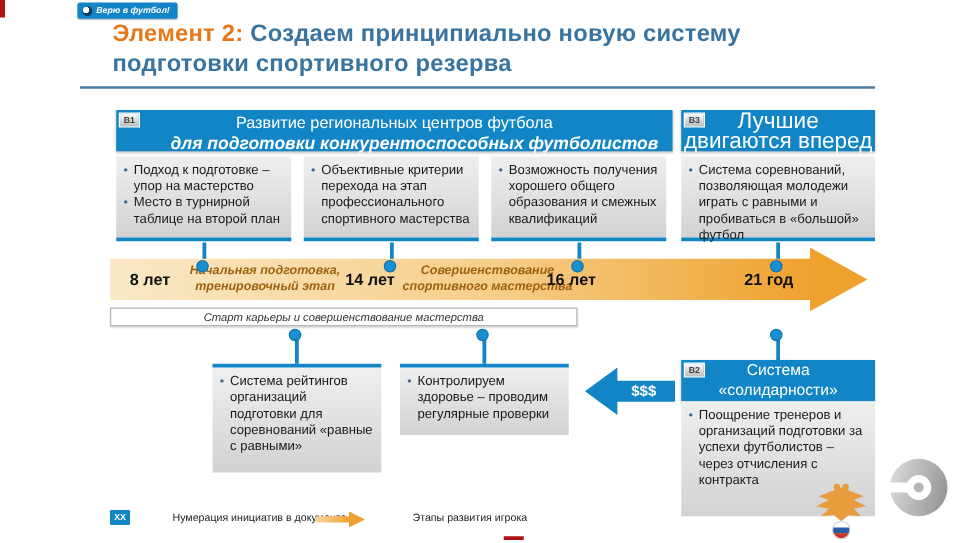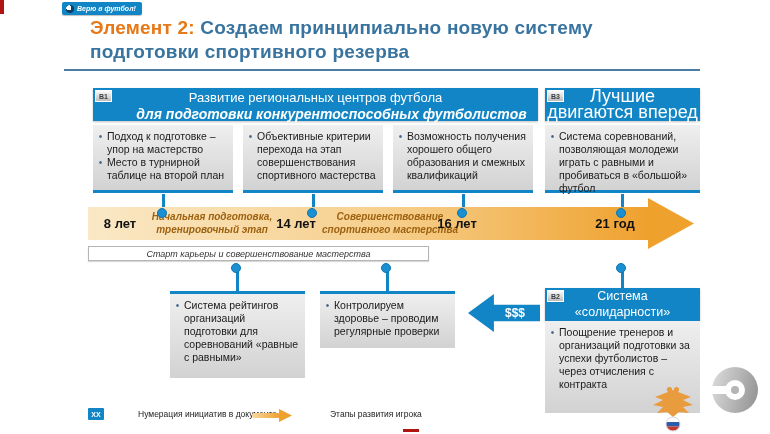--- a/index.html
+++ b/index.html
@@ -143,21 +143,21 @@
       <span>Подход к подготовке – упор на мастерство</span>
       </div>
     <div class="bullet">
         <span class="bdot">•</span>
       <span>Место в турнирной таблице на второй план</span>
       </div>
   </div>
   <div class="gbox bb tb2">
     <div class="bullet">
         <span class="bdot">•</span>
-      <span>Объективные критерии перехода на этап совершенствования спортивного мастерства</span>
+      <span>Объективные критерии перехода на этап профессионального спортивного мастерства</span>
       </div>
   </div>
   <div class="gbox bb tb3">
     <div class="bullet">
         <span class="bdot">•</span>
       <span>Возможность получения хорошего общего образования и смежных квалификаций</span>
       </div>
   </div>
   <div class="gbox bb tb4">
     <div class="bullet">
@@ -178,21 +178,21 @@
   <div class="tl-body">
     <span class="tl-item tl-age" style="left:32px;">8 лет</span>
     <span class="tl-item tl-stage" style="left:124px;width:140px;">Начальная подготовка, тренировочный этап</span>
     <span class="tl-item tl-age" style="left:208px;">14 лет</span>
     <span class="tl-item tl-stage" style="left:302px;width:172px;">Совершенствование спортивного мастерства</span>
     <span class="tl-item tl-age" style="left:369px;">16 лет</span>
     <span class="tl-item tl-age" style="left:527px;">21 год</span>
   </div>
   <div class="tl-head"></div>
 
-  <div class="phase" style="left:88px;width:341px;">Старт карьеры и совершенствование мастерства</div>
+  <div class="phase" style="left:88px;width:374px;">Старт карьеры и совершенствование мастерства</div>
 
   <div class="stem" style="left:235.5px;top:268px;height:23px;"></div>
   <div class="stem" style="left:385.5px;top:268px;height:23px;"></div>
   <div class="stem" style="left:620.5px;top:268px;height:20px;"></div>
   <div class="dot" style="left:231px;top:263px;"></div>
   <div class="dot" style="left:381px;top:263px;"></div>
   <div class="dot" style="left:616px;top:263px;"></div>
 
   <div class="gbox bt bb1">
     <div class="bullet">

